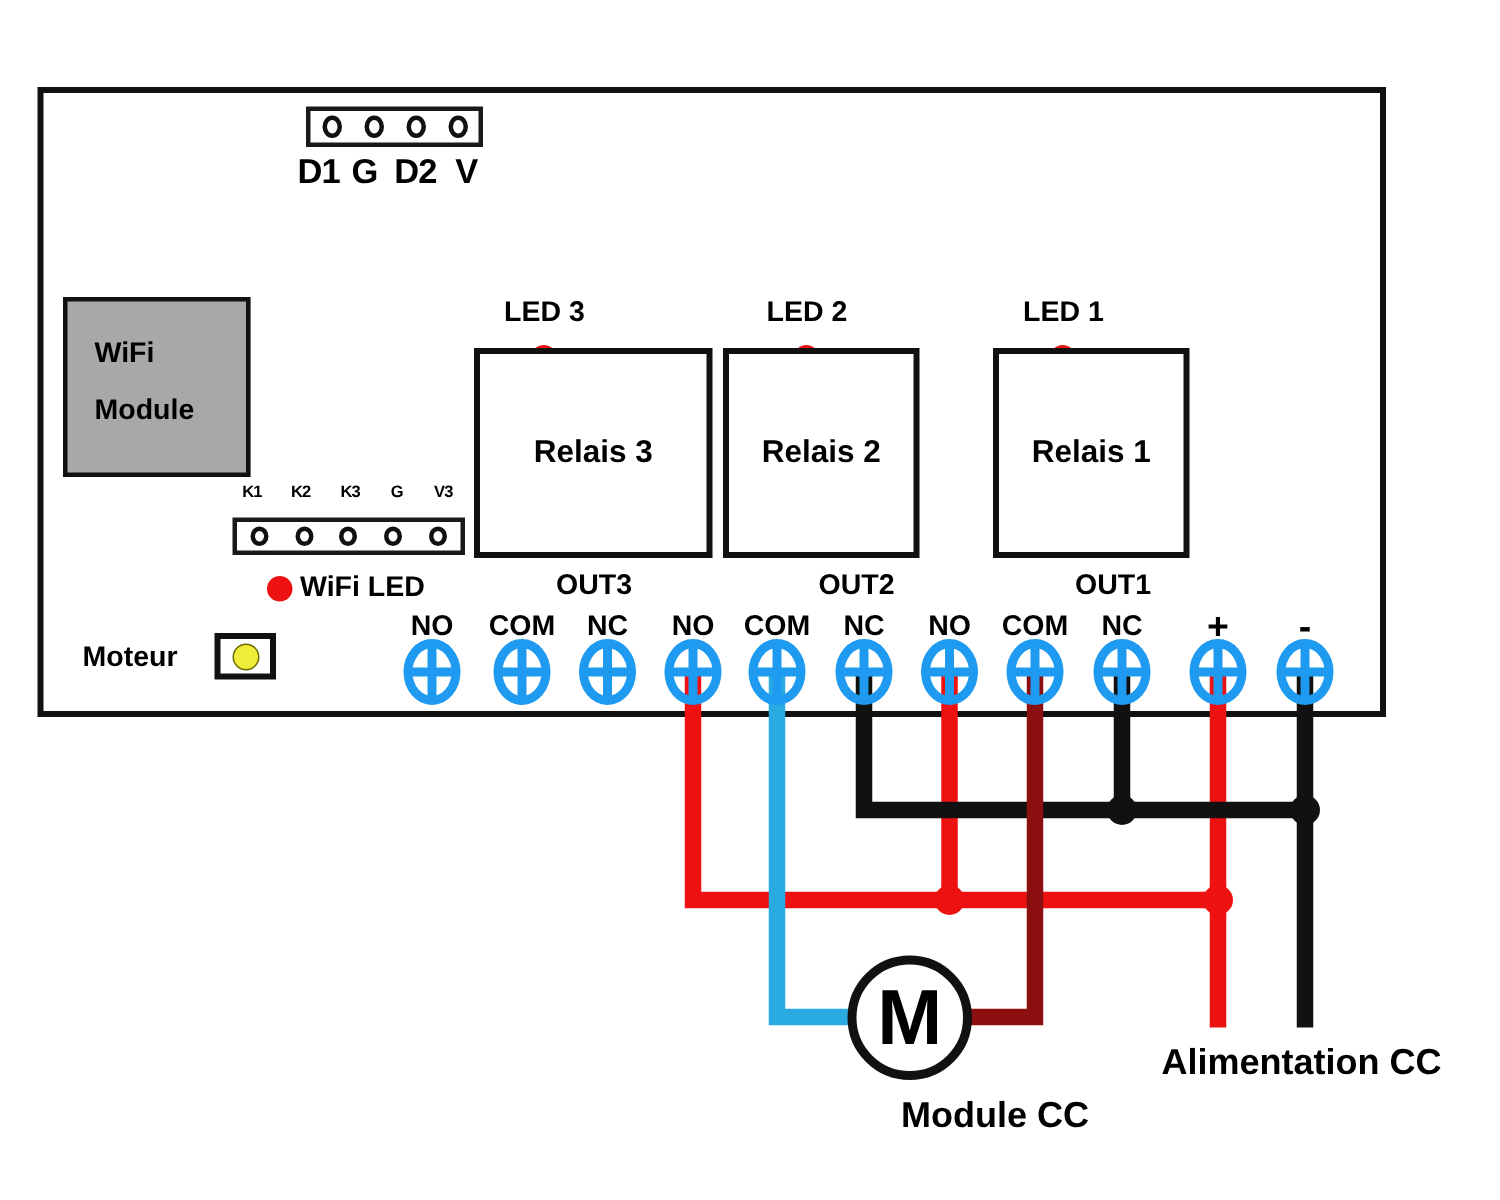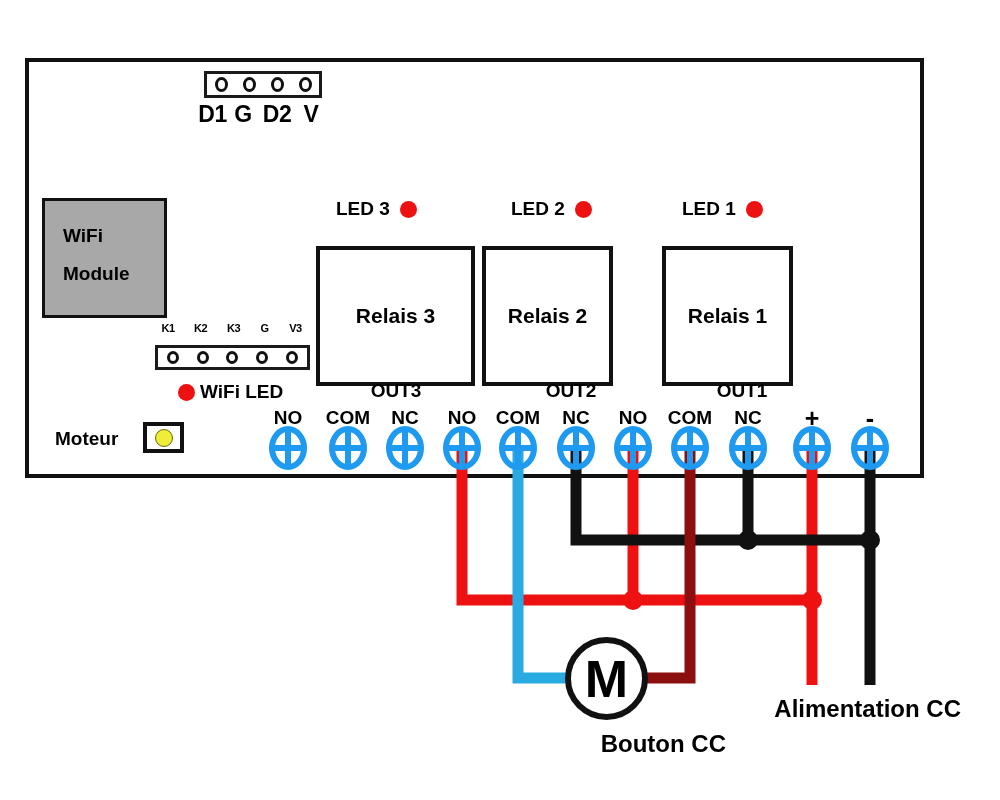--- a/index.html
+++ b/index.html
@@ -76,36 +76,36 @@
   }
 
   
   .relay-box {
     border: 4px solid #111111;
     background: #ffffff;
     box-sizing: border-box;
     display: flex;
     align-items: center;
     justify-content: center;
-    margin-top: 14px;
   }
   .relay-box span {
     font-size: 21px;
     font-weight: bold;
     color: #000000;
   }
 
   .led-label {
     display: flex;
     align-items: center;
     gap: 10px;
     font-size: 19px;
     font-weight: bold;
     color: #000000;
     white-space: nowrap;
+    flex-direction: column;
   }
   .led-dot {
     width: 17px; height: 17px;
     border-radius: 50%;
     background: #ee1111;
     display: inline-block;
   }
 
   .out-label {
     font-size: 19px;
@@ -357,17 +357,17 @@
   <div class="abs term-label sym" style="left:840px; top:409px; width:60px;">-</div>
   <svg class="abs screw" style="left:850px; top:426px;" viewBox="0 0 40 44">
     <ellipse cx="20" cy="22" rx="16" ry="19" fill="none" stroke="#1e9bf0" stroke-width="6"></ellipse>
     <line x1="20" y1="3" x2="20" y2="41" stroke="#1e9bf0" stroke-width="6"></line>
     <line x1="4" y1="22" x2="36" y2="22" stroke="#1e9bf0" stroke-width="6"></line>
   </svg>
 
   <div class="abs motor-circle" style="left:565px; top:637px; width:83px; height:83px;">
     <span>M</span>
   </div>
-  <div class="abs bottom-caption" style="left:486px; top:730px; width:240px;">Bouton CC</div>
+  <div class="abs bottom-caption" style="left:486px; top:730px; width:240px;">Module CC</div>
 
   <div class="abs bottom-caption" style="left:721px; top:695px; width:240px;">Alimentation CC</div>
 
 </div>
 
 </body></html>

